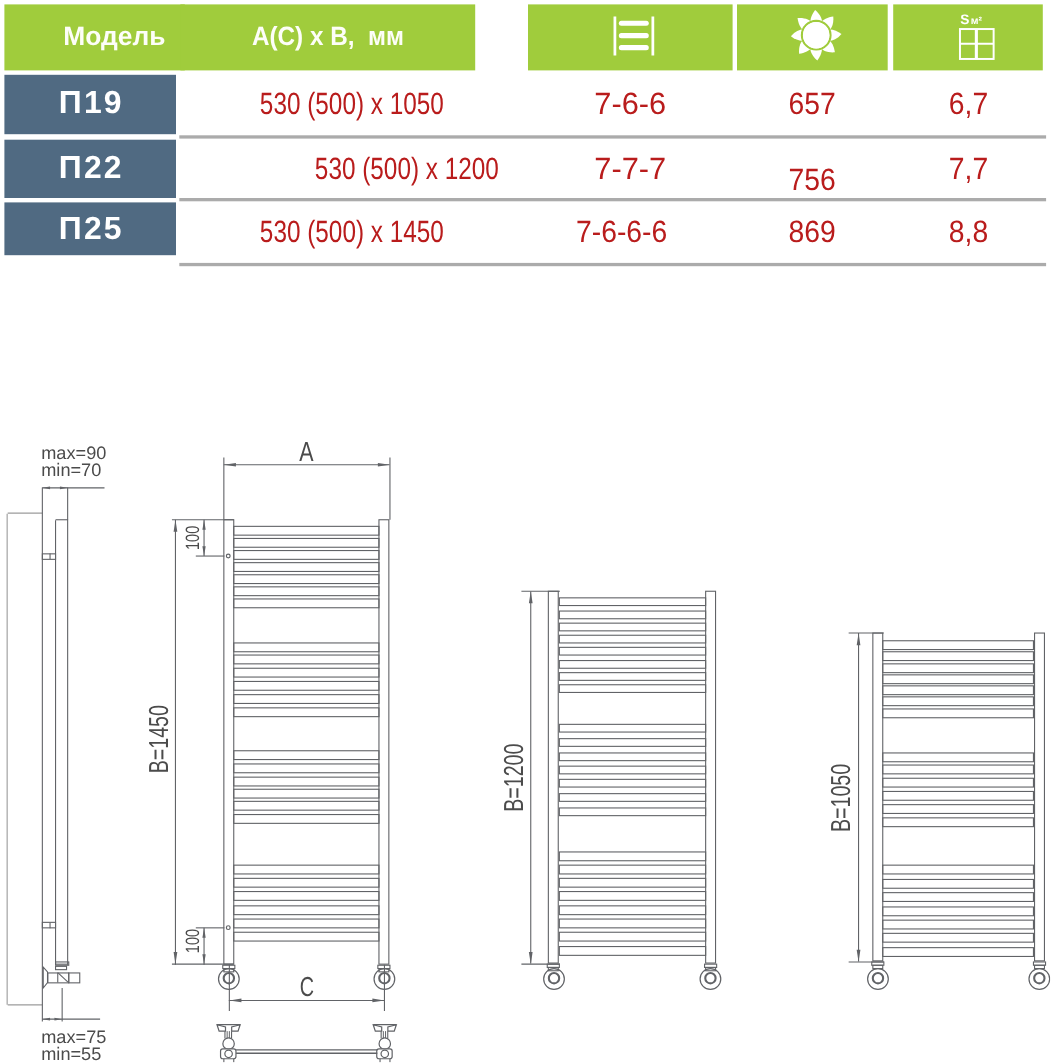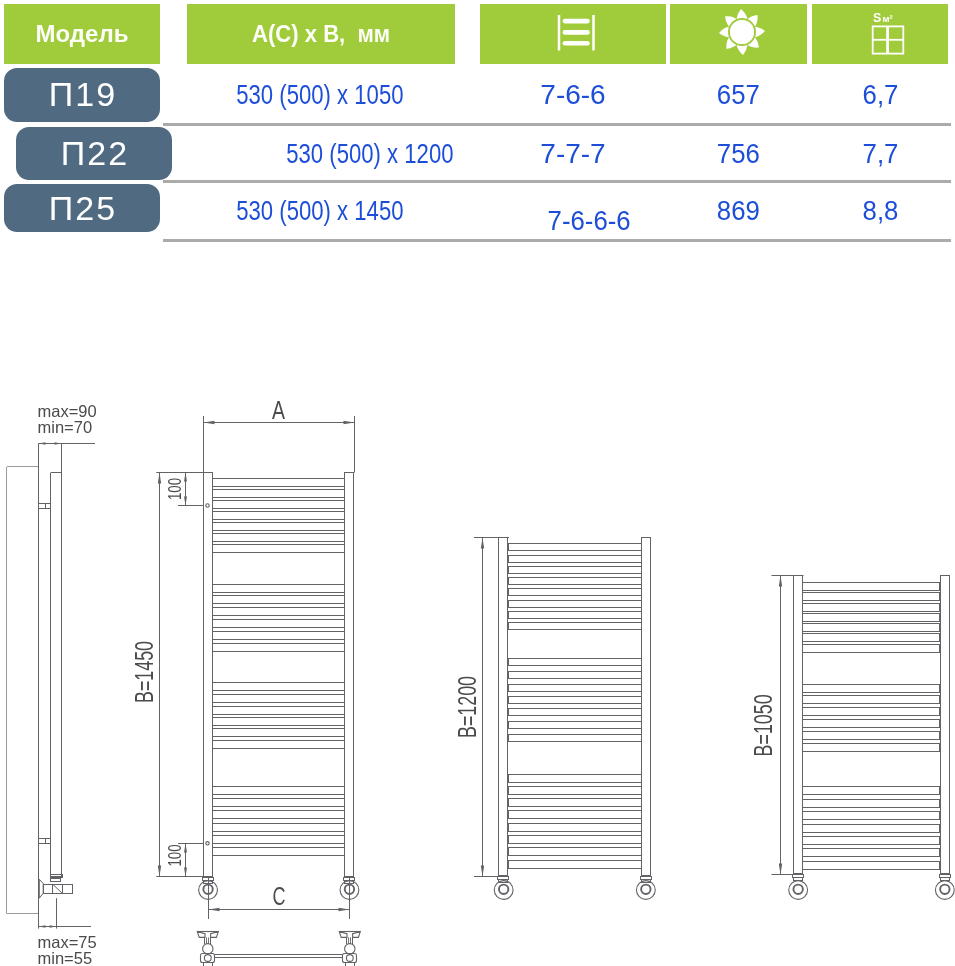--- a/index.html
+++ b/index.html
@@ -1,30 +1,30 @@
 <!DOCTYPE html>
 <html><head><meta charset="utf-8">
 <style>
 html,body{margin:0;padding:0;background:#fff;width:955px;height:966px;overflow:hidden;}
 body{font-family:"Liberation Sans",sans-serif;position:relative;}
 .cell{position:absolute;display:flex;align-items:center;justify-content:center;}
 .g{background:#a0cc3c;color:#fdfef8;font-size:24px;font-weight:600;}
-.s{background:#506a82;color:#fff;font-size:34px;font-weight:400;letter-spacing:2px;text-indent:2px;border-radius:13px;}
-.d{position:absolute;color:#1d4ed8;font-size:28px;display:flex;align-items:center;justify-content:center;}
+.s{background:#506a82;color:#fff;font-size:29px;font-weight:700;letter-spacing:2px;text-indent:2px;}
+.d{position:absolute;color:#b91c1c;font-size:28px;display:flex;align-items:center;justify-content:center;}
 .d>span{transform:scaleX(0.92);transform-origin:center;white-space:nowrap;}
 .d>span.n{transform:none;}
 .d>span.lg{transform:scaleX(0.79);}
 .g>span.sc{transform:scaleX(0.92);transform-origin:center;white-space:nowrap;}
 .bar{position:absolute;background:#ababab;height:3.4px;left:163px;width:787.5px;}
 </style></head>
 <body>
-<div class="cell g" style="left:4px;top:4px;width:156px;height:60px;">
+<div class="cell g" style="left:4px;top:4px;width:128px;height:60px;padding-left:36px;">
     <span>Модель</span>
   </div>
-<div class="cell g" style="left:164px;top:4px;width:268px;height:60px;margin-left:23px;">
+<div class="cell g" style="left:164px;top:4px;width:268px;height:60px;">
     <span class="sc">А(С) х В,&nbsp;&nbsp;мм</span>
   </div>
 <div class="cell g" style="left:480px;top:4px;width:186px;height:60px;">
 <svg width="60" height="60" viewBox="0 0 60 60">
 <line x1="16" y1="11" x2="16" y2="46.5" stroke="#fff" stroke-width="2.5"></line>
 <line x1="50.5" y1="11" x2="50.5" y2="46.5" stroke="#fff" stroke-width="2.5"></line>
 <rect x="19.6" y="14.8" width="27.2" height="4.6" rx="2.3" fill="#fff"></rect>
 <rect x="19.6" y="26.1" width="27.2" height="4.6" rx="2.3" fill="#fff"></rect>
 <rect x="19.6" y="37" width="27.2" height="4.6" rx="2.3" fill="#fff"></rect>
 </svg>
@@ -49,21 +49,21 @@
 <svg width="136" height="60" viewBox="0 0 136 60">
 <text x="61" y="18" font-size="12.5" font-weight="700" fill="#fff">S</text>
 <text x="70.5" y="18" font-size="9.5" font-weight="700" fill="#fff">м²</text>
 <rect x="60.7" y="22.4" width="30.6" height="27.2" fill="none" stroke="#fff" stroke-width="1.8"></rect>
 <line x1="75.6" y1="22.4" x2="75.6" y2="49.6" stroke="#fff" stroke-width="2.8"></line>
 <line x1="60.7" y1="35.8" x2="91.3" y2="35.8" stroke="#fff" stroke-width="1.8"></line>
 </svg>
   </div>
 
 <div class="cell s" style="left:4px;top:67.5px;width:156px;height:54px;">П19</div>
-<div class="cell s" style="left:4px;top:126.5px;width:156px;height:53px;margin-left:12px;">П22</div>
+<div class="cell s" style="left:4px;top:126.5px;width:156px;height:53px;">П22</div>
 <div class="cell s" style="left:4px;top:184px;width:156px;height:48px;">П25</div>
 
 <div class="d" style="left:164px;top:68px;width:312px;height:53px;">
     <span class="lg">530 (500) х 1050</span>
   </div>
 <div class="d" style="left:480px;top:68px;width:186px;height:53px;">
     <span class="n">7-6-6</span>
   </div>
 <div class="d" style="left:670px;top:68px;width:137px;height:53px;text-align:center;">
     <span>657</span>
@@ -71,31 +71,31 @@
 <div class="d" style="left:812px;top:68px;width:136px;height:53px;text-align:center;">
     <span>6,7</span>
   </div>
 
 <div class="d" style="left:164px;top:127px;width:312px;height:53px;justify-content:flex-end;">
     <span class="lg">530 (500) х 1200</span>
   </div>
 <div class="d" style="left:480px;top:127px;width:186px;height:53px;">
     <span class="n">7-7-7</span>
   </div>
-<div class="d" style="left:670px;top:127px;width:137px;height:53px;">
+<div class="d" style="left:670px;top:127px;width:137px;height:53px;align-items:flex-end;">
     <span>756</span>
   </div>
 <div class="d" style="left:812px;top:127px;width:136px;height:53px;">
     <span>7,7</span>
   </div>
 
 <div class="d" style="left:164px;top:184px;width:312px;height:53px;">
     <span class="lg">530 (500) х 1450</span>
   </div>
-<div class="d" style="left:496px;top:184px;width:186px;height:53px;align-items:flex-end;">
+<div class="d" style="left:472px;top:184px;width:186px;height:53px;">
     <span>7-6-6-6</span>
   </div>
 <div class="d" style="left:670px;top:184px;width:137px;height:53px;">
     <span>869</span>
   </div>
 <div class="d" style="left:812px;top:184px;width:136px;height:53px;">
     <span>8,8</span>
   </div>
 
 <div class="bar" style="top:122.8px;"></div>

